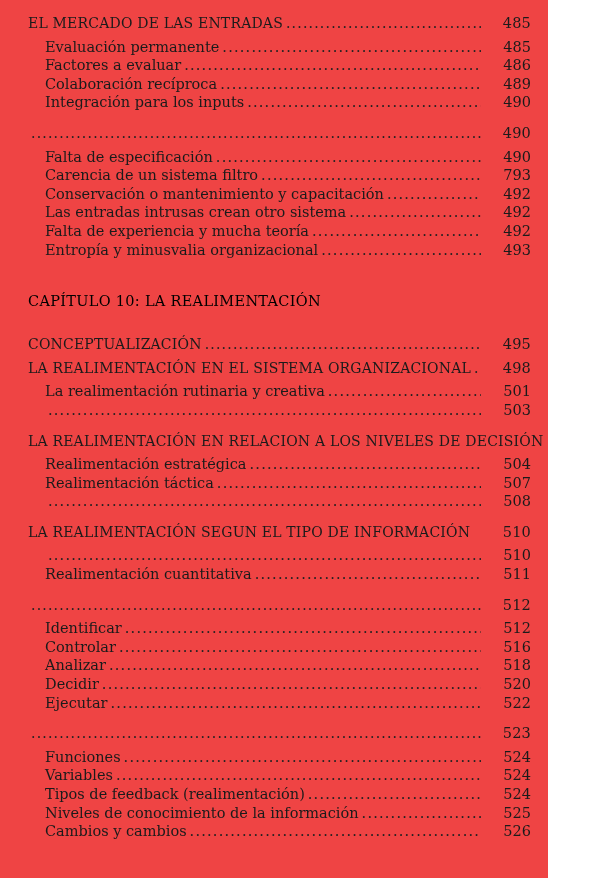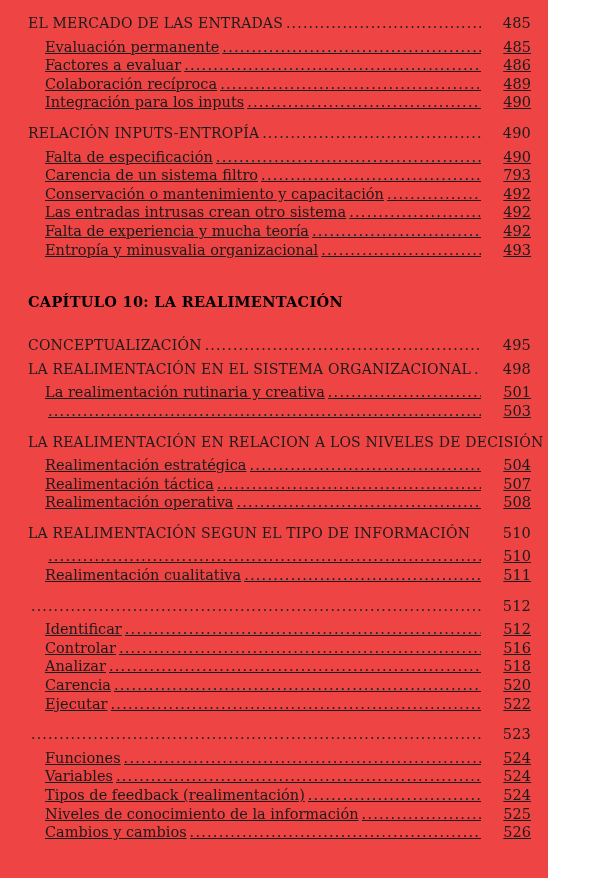--- a/index.html
+++ b/index.html
@@ -24,21 +24,21 @@
     align-items: baseline;
     line-height: 18.6px;
     font-size: 14.5px;
   }
   .row .label { white-space: nowrap; }
   .row.lvl-top {
     font-size: 14px;
     margin-bottom: 5px;
     letter-spacing: 0.2px;
   }
-  .row.lvl-sub { padding-left: 17px; text-decoration: underline; }
+  .row.lvl-sub { padding-left: 17px; }
   .leader {
     flex: 1 1 auto;
     overflow: hidden;
     white-space: nowrap;
     min-width: 6px;
     margin-left: 3px;
   }
   .leader::after {
     content: "................................................................................................................................................................";
     letter-spacing: 1.2px;
@@ -47,21 +47,21 @@
   .row.no-dots .leader::after { content: ""; }
   .pagenum {
     flex: 0 0 auto;
     margin-left: 20px;
     min-width: 30px;
     text-align: right;
     font-size: 14.5px;
   }
   .chapter {
     font-size: 14.5px;
-    font-weight: bold;
+    font-weight: normal;
     color: #000000;
     letter-spacing: 0.3px;
     margin: 34px 0 26px 0;
     white-space: nowrap;
   }
 </style>
 </head>
 <body>
 
 <main class="page">
@@ -88,21 +88,20 @@
           <span class="pagenum">489</span>
         </div>
         <div class="row lvl-sub">
           <span class="label">Integración para los inputs</span>
           <span class="leader"></span>
           <span class="pagenum">490</span>
         </div>
       </section>
       <section class="block">
         <div class="row lvl-top">
-          <span class="label">RELACIÓN INPUTS-ENTROPÍA</span>
           <span class="leader"></span>
           <span class="pagenum">490</span>
         </div>
         <div class="row lvl-sub">
           <span class="label">Falta de especificación</span>
           <span class="leader"></span>
           <span class="pagenum">490</span>
         </div>
         <div class="row lvl-sub">
           <span class="label">Carencia de un sistema filtro</span>
@@ -162,37 +161,36 @@
           <span class="label">Realimentación estratégica</span>
           <span class="leader"></span>
           <span class="pagenum">504</span>
         </div>
         <div class="row lvl-sub">
           <span class="label">Realimentación táctica</span>
           <span class="leader"></span>
           <span class="pagenum">507</span>
         </div>
         <div class="row lvl-sub">
-          <span class="label">Realimentación operativa</span>
           <span class="leader"></span>
           <span class="pagenum">508</span>
         </div>
       </section>
       <section class="block">
         <div class="row lvl-top no-dots">
           <span class="label">LA REALIMENTACIÓN SEGUN EL TIPO DE INFORMACIÓN</span>
           <span class="leader"></span>
           <span class="pagenum">510</span>
         </div>
         <div class="row lvl-sub">
           <span class="leader"></span>
           <span class="pagenum">510</span>
         </div>
         <div class="row lvl-sub">
-          <span class="label">Realimentación cualitativa</span>
+          <span class="label">Realimentación cuantitativa</span>
           <span class="leader"></span>
           <span class="pagenum">511</span>
         </div>
       </section>
       <section class="block">
         <div class="row lvl-top">
           <span class="leader"></span>
           <span class="pagenum">512</span>
         </div>
         <div class="row lvl-sub">
@@ -204,21 +202,21 @@
           <span class="label">Controlar</span>
           <span class="leader"></span>
           <span class="pagenum">516</span>
         </div>
         <div class="row lvl-sub">
           <span class="label">Analizar</span>
           <span class="leader"></span>
           <span class="pagenum">518</span>
         </div>
         <div class="row lvl-sub">
-          <span class="label">Carencia</span>
+          <span class="label">Decidir</span>
           <span class="leader"></span>
           <span class="pagenum">520</span>
         </div>
         <div class="row lvl-sub">
           <span class="label">Ejecutar</span>
           <span class="leader"></span>
           <span class="pagenum">522</span>
         </div>
       </section>
       <section class="block">

